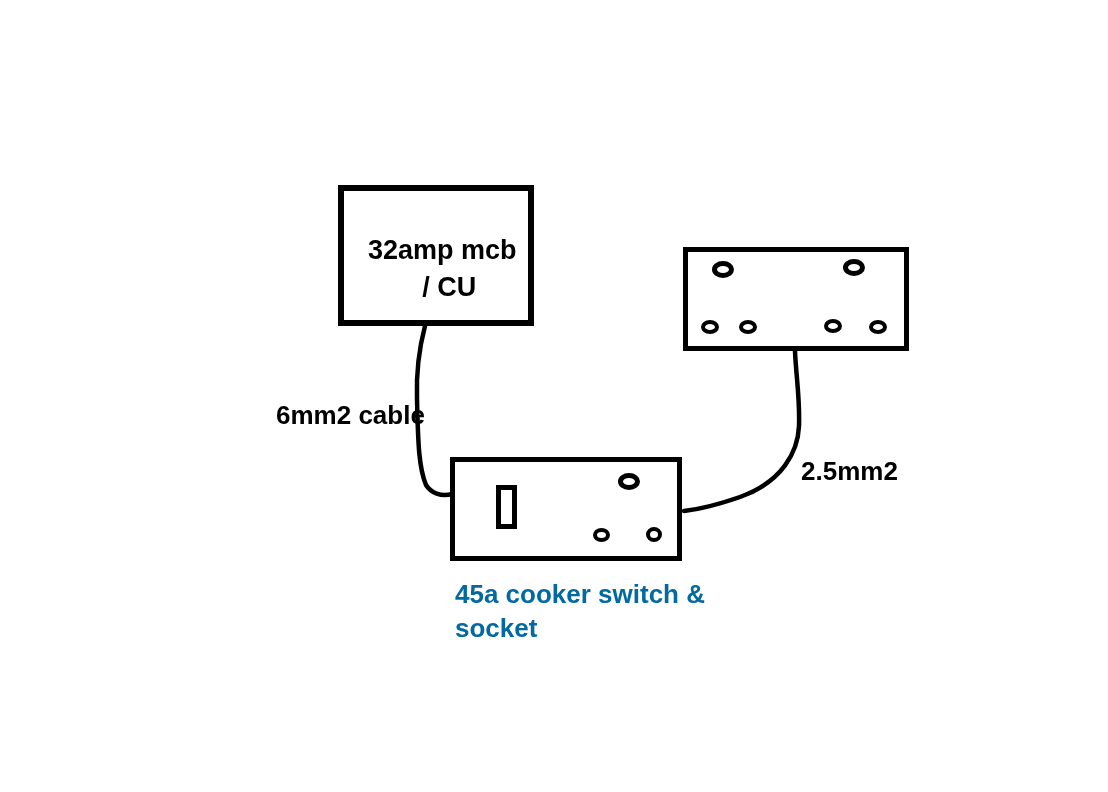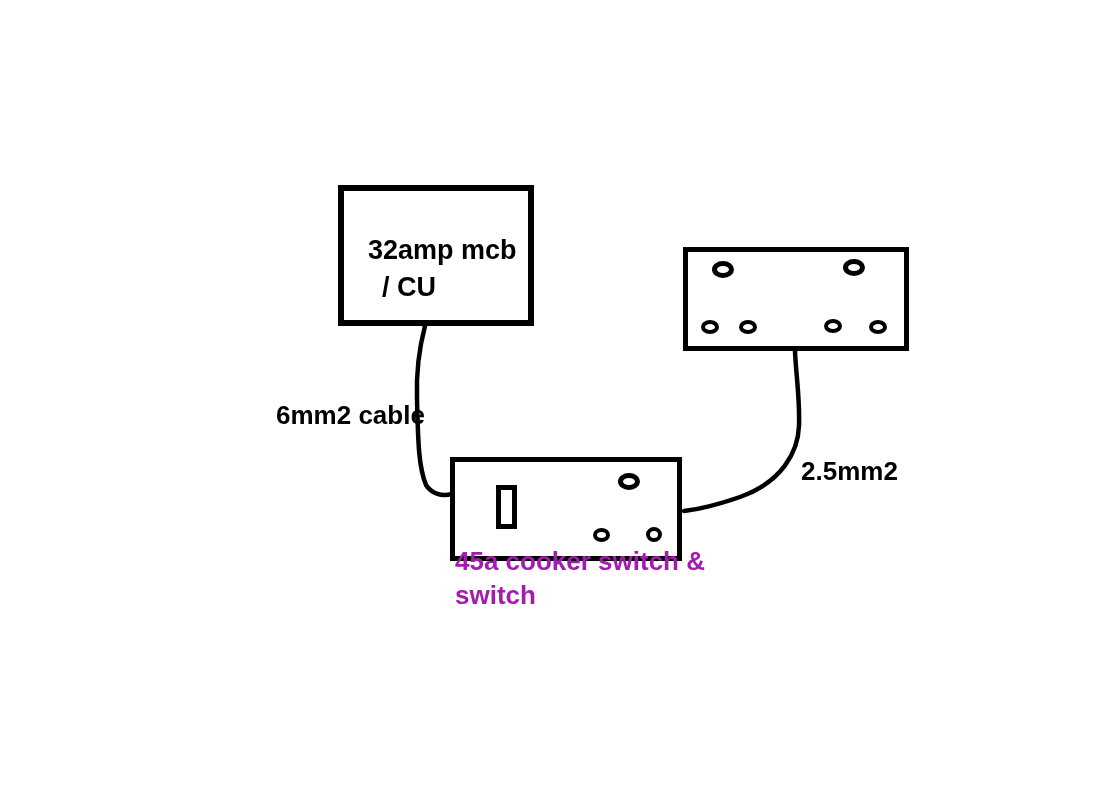--- a/index.html
+++ b/index.html
@@ -43,29 +43,29 @@
   }
   .mcb-text {
     position: absolute;
     left: 368px;
     top: 232px;
     font-weight: bold;
     font-size: 27px;
     line-height: 37px;
     color: #000000;
   }
-  .mcb-text .line2 { padding-left: 14px; }
+  .mcb-text .line2 { padding-left: 14px; text-align: center; }
   .caption {
     position: absolute;
     left: 455px;
-    top: 544px;
+    top: 577px;
     font-weight: bold;
     font-size: 26px;
     line-height: 34px;
-    color: #a21caf;
+    color: #0369a1;
   }
   svg.wires {
     position: absolute;
     left: 0; top: 0;
     width: 1108px; height: 792px;
     pointer-events: none;
   }
 </style>
 </head>
 <body>
@@ -95,16 +95,16 @@
   <div class="switch-rect" style="left:496px; top:485px; width:21px; height:44px;"></div>
   <div class="ring" style="left:618px; top:473px; width:22px; height:17px;"></div>
   <div class="ring small" style="left:593px; top:528px; width:17px; height:14px;"></div>
   <div class="ring small" style="left:646px; top:527px; width:16px; height:15px;"></div>
 
   <div class="label" style="left:276px; top:400px;">6mm2 cable</div>
   <div class="label" style="left:801px; top:456px;">2.5mm2</div>
 
   <div class="caption">
     <div>45a cooker switch &amp;</div>
-    <div>switch</div>
+    <div>socket</div>
   </div>
 
 </div>
 
 </body></html>

